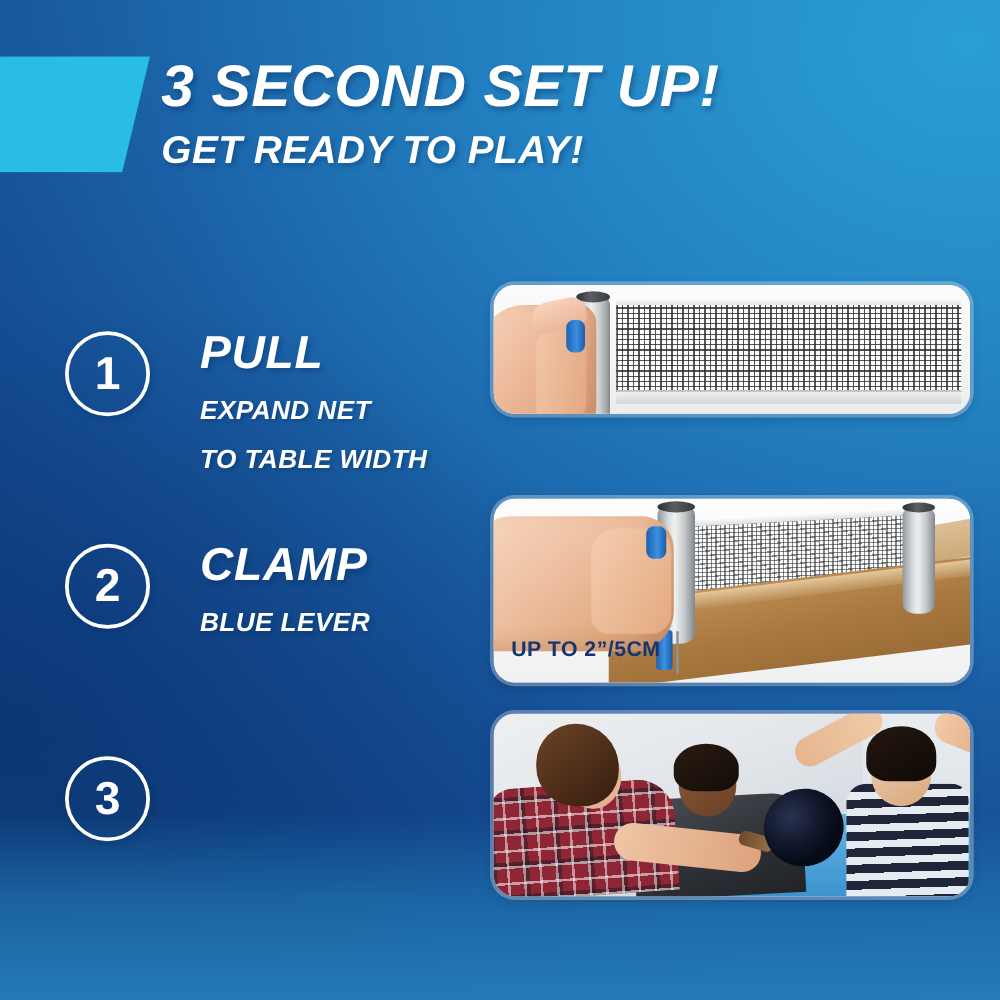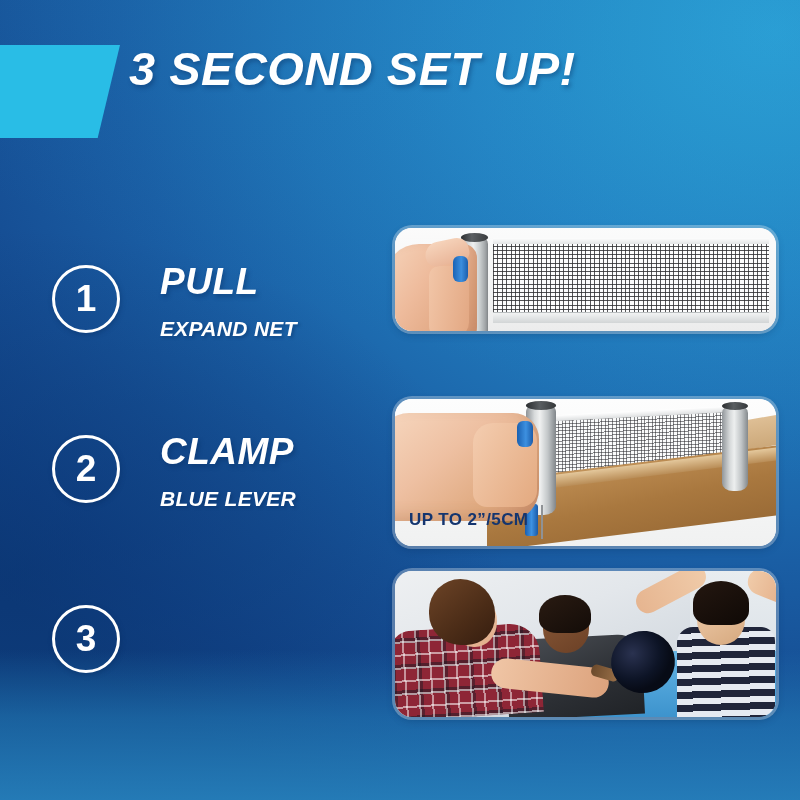--- a/index.html
+++ b/index.html
@@ -376,29 +376,31 @@
 </head>
 <body>
 
 <div id="bg"></div>
 <div id="bg-shade"></div>
 <div id="bg-bottom"></div>
 
 <div id="header">
   <div id="cyan-flag"></div>
   <div id="headline">3 SECOND SET UP!</div>
+  <div id="subheadline">GET READY TO PLAY!</div>
 </div>
 
 <div class="step" style="top:265px;">
   <div class="step-circle">
     <span class="step-num">1</span>
   </div>
   <div class="step-text">
     <div class="step-title">PULL</div>
     <div class="step-sub">EXPAND NET</div>
+    <div class="step-sub">TO TABLE WIDTH</div>
   </div>
 </div>
 
 <div class="step" style="top:435px;">
   <div class="step-circle">
     <span class="step-num">2</span>
   </div>
   <div class="step-text">
     <div class="step-title">CLAMP</div>
     <div class="step-sub">BLUE LEVER</div>

